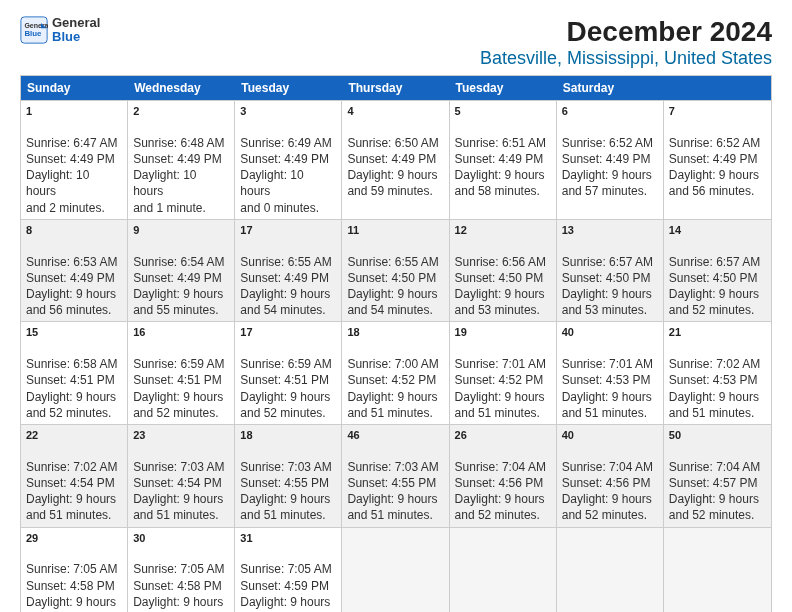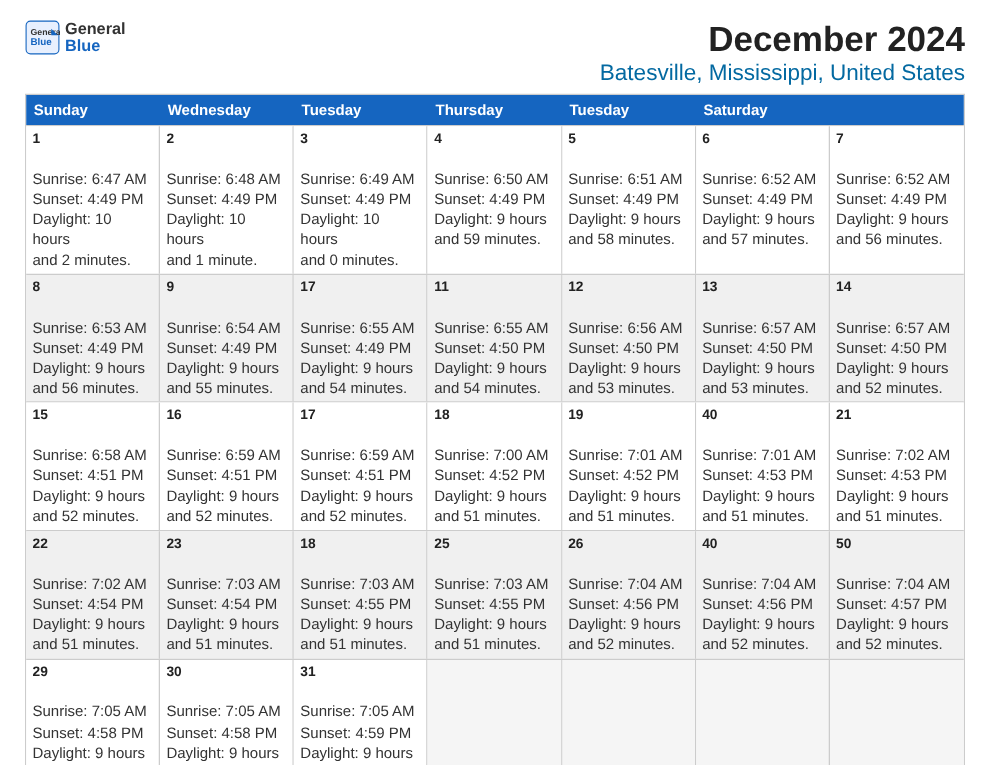--- a/index.html
+++ b/index.html
@@ -244,21 +244,21 @@
           </div>
           <div class="cal-cell shaded">
             <span class="day-num">23</span>
             <div class="day-info">Sunrise: 7:03 AM<br>Sunset: 4:54 PM<br>Daylight: 9 hours<br>and 51 minutes.</div>
           </div>
           <div class="cal-cell shaded">
             <span class="day-num">18</span>
             <div class="day-info">Sunrise: 7:03 AM<br>Sunset: 4:55 PM<br>Daylight: 9 hours<br>and 51 minutes.</div>
           </div>
           <div class="cal-cell shaded">
-            <span class="day-num">25</span>
+            <span class="day-num">46</span>
             <div class="day-info">Sunrise: 7:03 AM<br>Sunset: 4:55 PM<br>Daylight: 9 hours<br>and 51 minutes.</div>
           </div>
           <div class="cal-cell shaded">
             <span class="day-num">26</span>
             <div class="day-info">Sunrise: 7:04 AM<br>Sunset: 4:56 PM<br>Daylight: 9 hours<br>and 52 minutes.</div>
           </div>
           <div class="cal-cell shaded">
             <span class="day-num">40</span>
             <div class="day-info">Sunrise: 7:04 AM<br>Sunset: 4:56 PM<br>Daylight: 9 hours<br>and 52 minutes.</div>
           </div>

